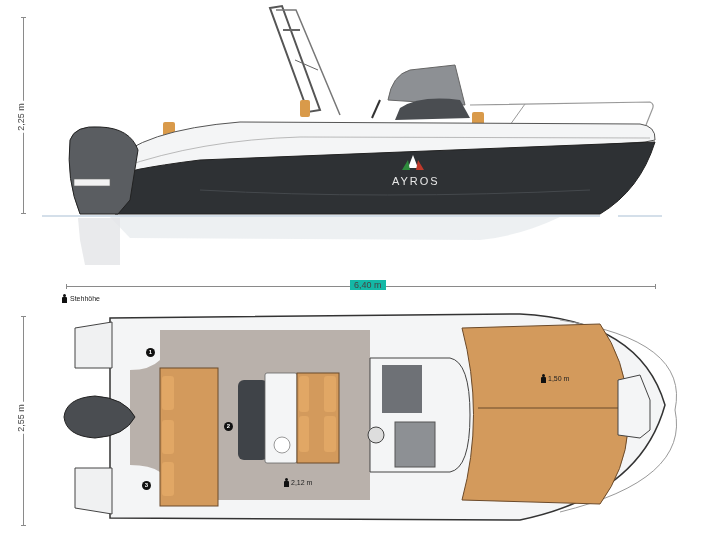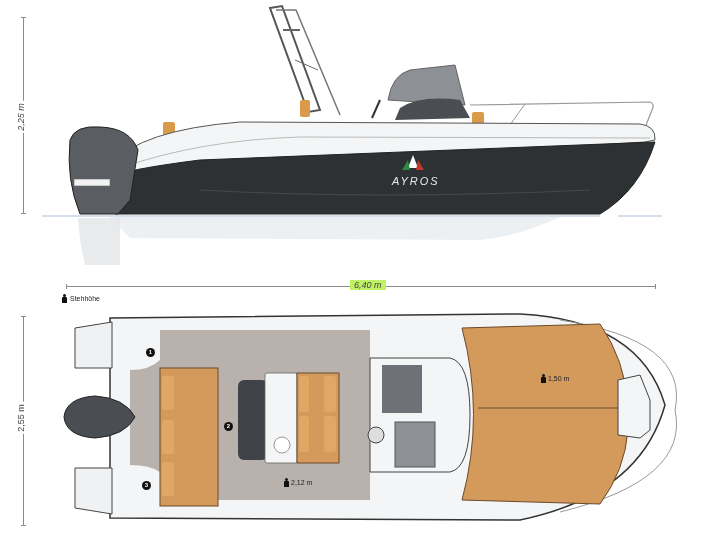--- a/index.html
+++ b/index.html
@@ -3,33 +3,33 @@
 <meta charset="utf-8">
 <style>
   html, body { margin:0; padding:0; background:#ffffff; }
   body { width:712px; height:534px; position:relative; overflow:hidden; font-family:"Liberation Sans", sans-serif; color:#333; }
   .abs { position:absolute; }
   .dim-v { position:absolute; width:1px; background:#8a8a8a; }
   .dim-h { position:absolute; height:1px; background:#8a8a8a; }
   .tick-v { position:absolute; width:5px; height:1px; background:#8a8a8a; }
   .tick-h { position:absolute; width:1px; height:5px; background:#8a8a8a; }
   .dim-label-v { position:absolute; transform:rotate(-90deg); transform-origin:center; font-size:9px; color:#444; white-space:nowrap; background:#fff; padding:0 2px; }
-  .dim-label-h { position:absolute; font-size:9px; color:#444; background:#bef264; padding:0 4px; white-space:nowrap; }
+  .dim-label-h { position:absolute; font-size:9px; color:#444; background:#14b8a6; padding:0 4px; white-space:nowrap; }
   .legend { position:absolute; left:62px; top:294px; font-size:7px; color:#222; display:flex; align-items:center; gap:3px; }
   .person { display:inline-block; width:5px; height:9px; position:relative; }
   .person::before { content:""; position:absolute; left:1px; top:0; width:3px; height:3px; border-radius:50%; background:#111; }
   .person::after { content:""; position:absolute; left:0; top:3px; width:5px; height:6px; background:#111; border-radius:1px 1px 0 0; }
   .marker { position:absolute; width:9px; height:9px; border-radius:50%; background:#111; color:#fff; font-size:6px; line-height:9px; text-align:center; font-weight:bold; }
   .height-label { position:absolute; font-size:7px; color:#222; display:flex; align-items:center; gap:2px; white-space:nowrap; }
   .brand { position:absolute; left:392px; top:175px; font-size:11px; letter-spacing:2px; color:#e8e8e8; }
 </style>
 </head>
 <body>
 
-<div class="abs" style="left:0;top:0;width:592px;height:280px;font-style:italic;">
+<div class="abs" style="left:0;top:0;width:592px;height:280px;">
 
   <div class="dim-v" style="left:23px;top:17px;height:197px;"></div>
   <div class="tick-v" style="left:21px;top:17px;"></div>
   <div class="tick-v" style="left:21px;top:213px;"></div>
   <div class="dim-label-v" style="left:5px;top:112px;">2,25 m</div>
 
   <svg class="abs" style="left:0;top:0" width="712" height="280" viewBox="0 0 712 280">
 
     <line x1="42" y1="216" x2="600" y2="216" stroke="#a9bfd4" stroke-width="1"></line>
     <line x1="618" y1="216" x2="662" y2="216" stroke="#a9bfd4" stroke-width="1"></line>

